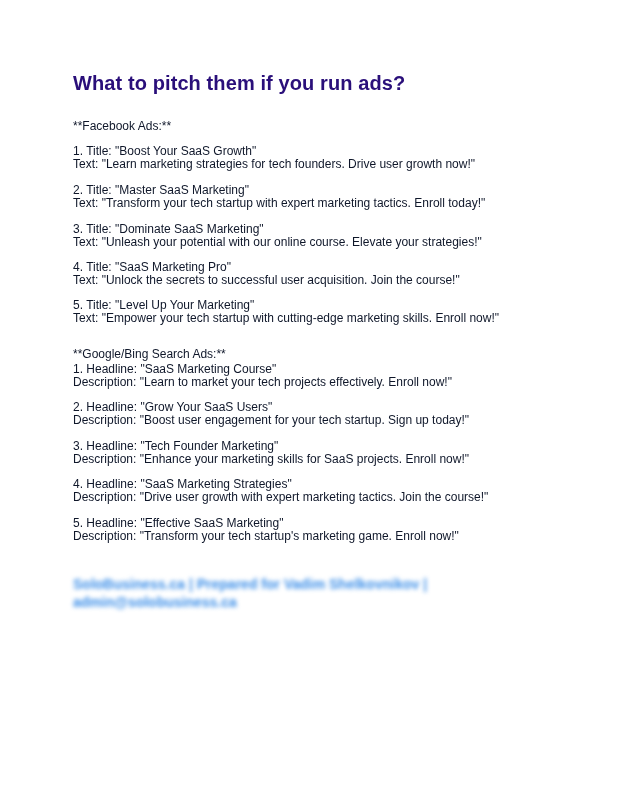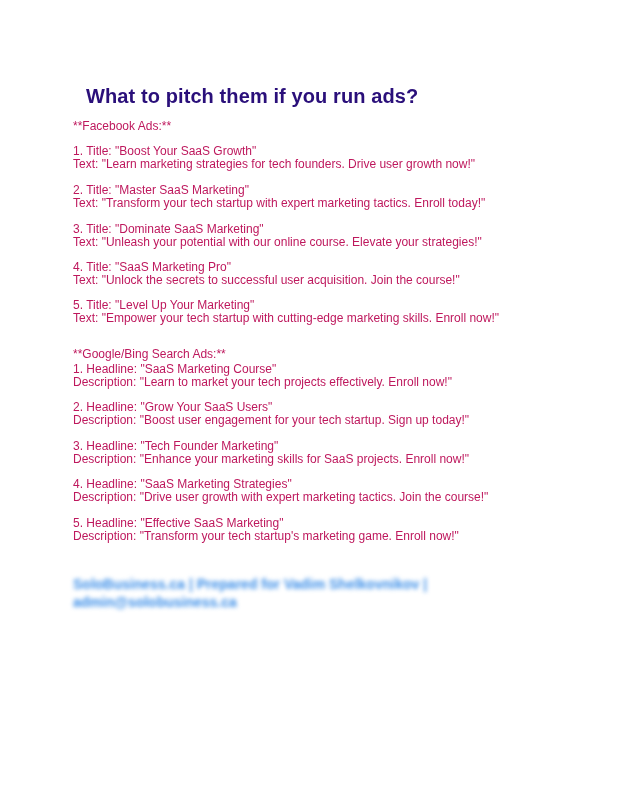--- a/index.html
+++ b/index.html
@@ -18,34 +18,34 @@
     .page {
       position: absolute;
       left: 73px;
       top: 0;
       width: 520px;
     }
     .title {
       position: absolute;
       top: 72px;
       left: 0;
-      margin: 13px;
+      margin: 0;
       font-size: 20px;
       font-weight: bold;
       color: #2a0f7a;
       white-space: nowrap;
       letter-spacing: 0.1px;
     }
     .line {
       position: absolute;
       left: 0;
       font-size: 12px;
       line-height: 15px;
       white-space: nowrap;
-      color: #be185d;
+      color: #0f172a;
     }
     .footer {
       position: absolute;
       left: 0;
       top: 575px;
       font-size: 14px;
       line-height: 18px;
       font-weight: bold;
       color: #3b8ee8;
       filter: blur(2.2px);

